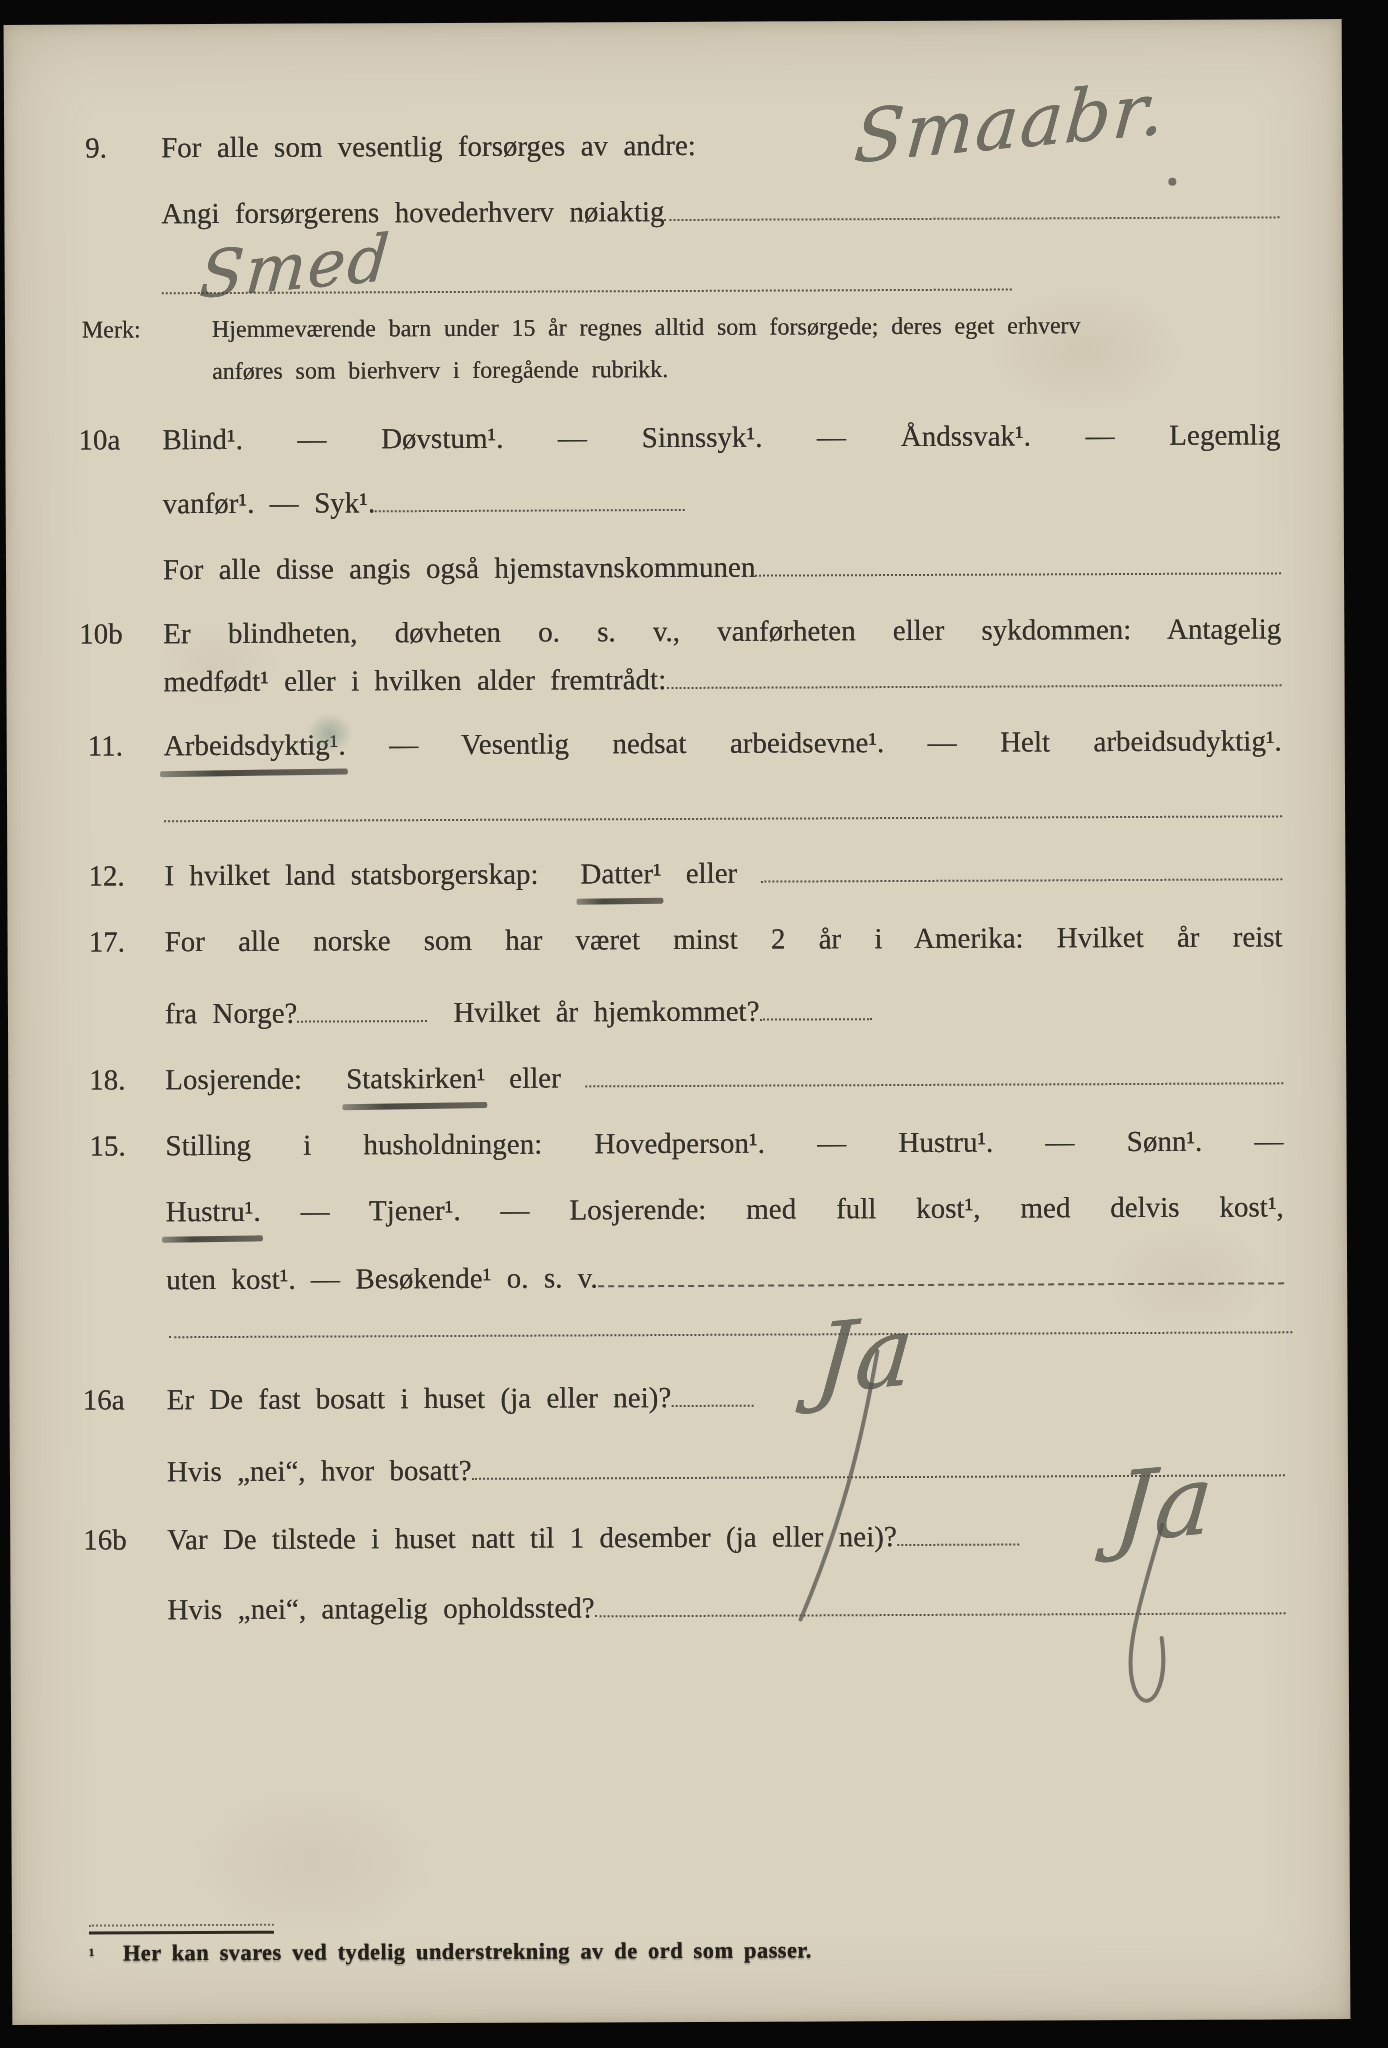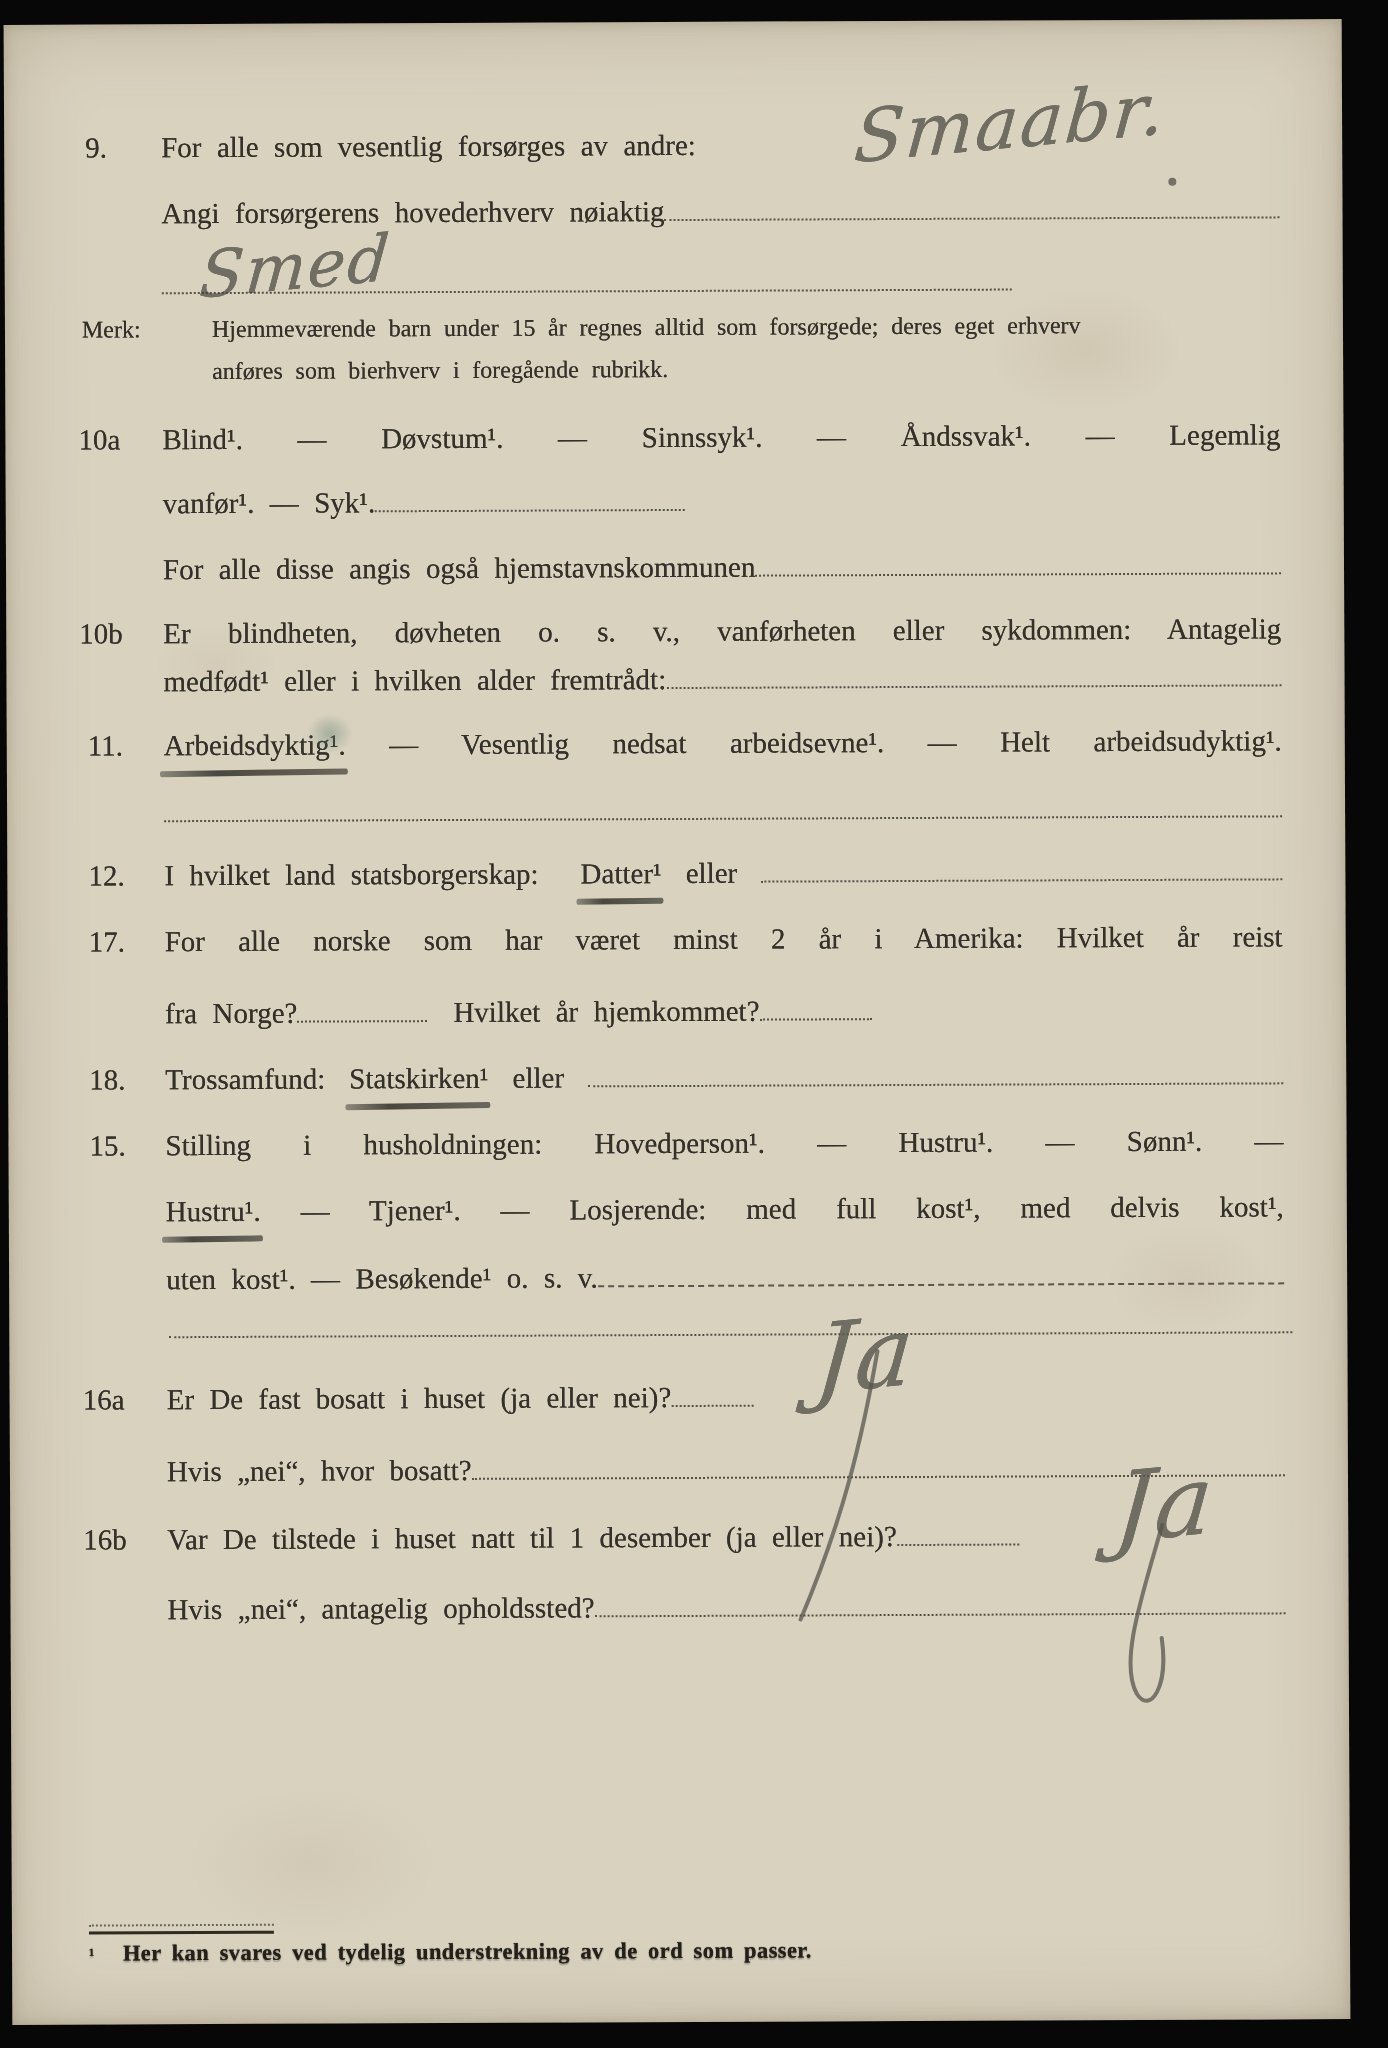--- a/index.html
+++ b/index.html
@@ -123,22 +123,22 @@
     <div class="row" style="top:970px">
       <span class="spacer"></span>
       <span class="text">fra Norge?</span>
       <span class="dots fixed" style="flex-basis:130px"></span>
       <span class="text" style="margin-left:26px">Hvilket år hjemkommet?</span>
       <span class="dots fixed" style="flex-basis:112px"></span>
     </div>
 
     <div class="row" style="top:1036px">
       <span class="num">18.</span>
-      <span class="text">Trossamfund:</span>
-      <span class="uword" style="margin-left:24px"><span>Statskirken¹</span><i class="pencil"></i></span>
+      <span class="text">Losjerende:</span>
+      <span class="uword" style="margin-left:44px"><span>Statskirken¹</span><i class="pencil"></i></span>
       <span class="text" style="margin:0 24px">eller</span>
       <span class="dots"></span>
     </div>
 
     <div class="row" style="top:1102px">
       <span class="num">15.</span>
       <span class="jtext">Stilling i husholdningen: Hovedperson¹. — Hustru¹. — Sønn¹. —</span>
     </div>
     <div class="row" style="top:1168px">
       <span class="spacer"></span>

